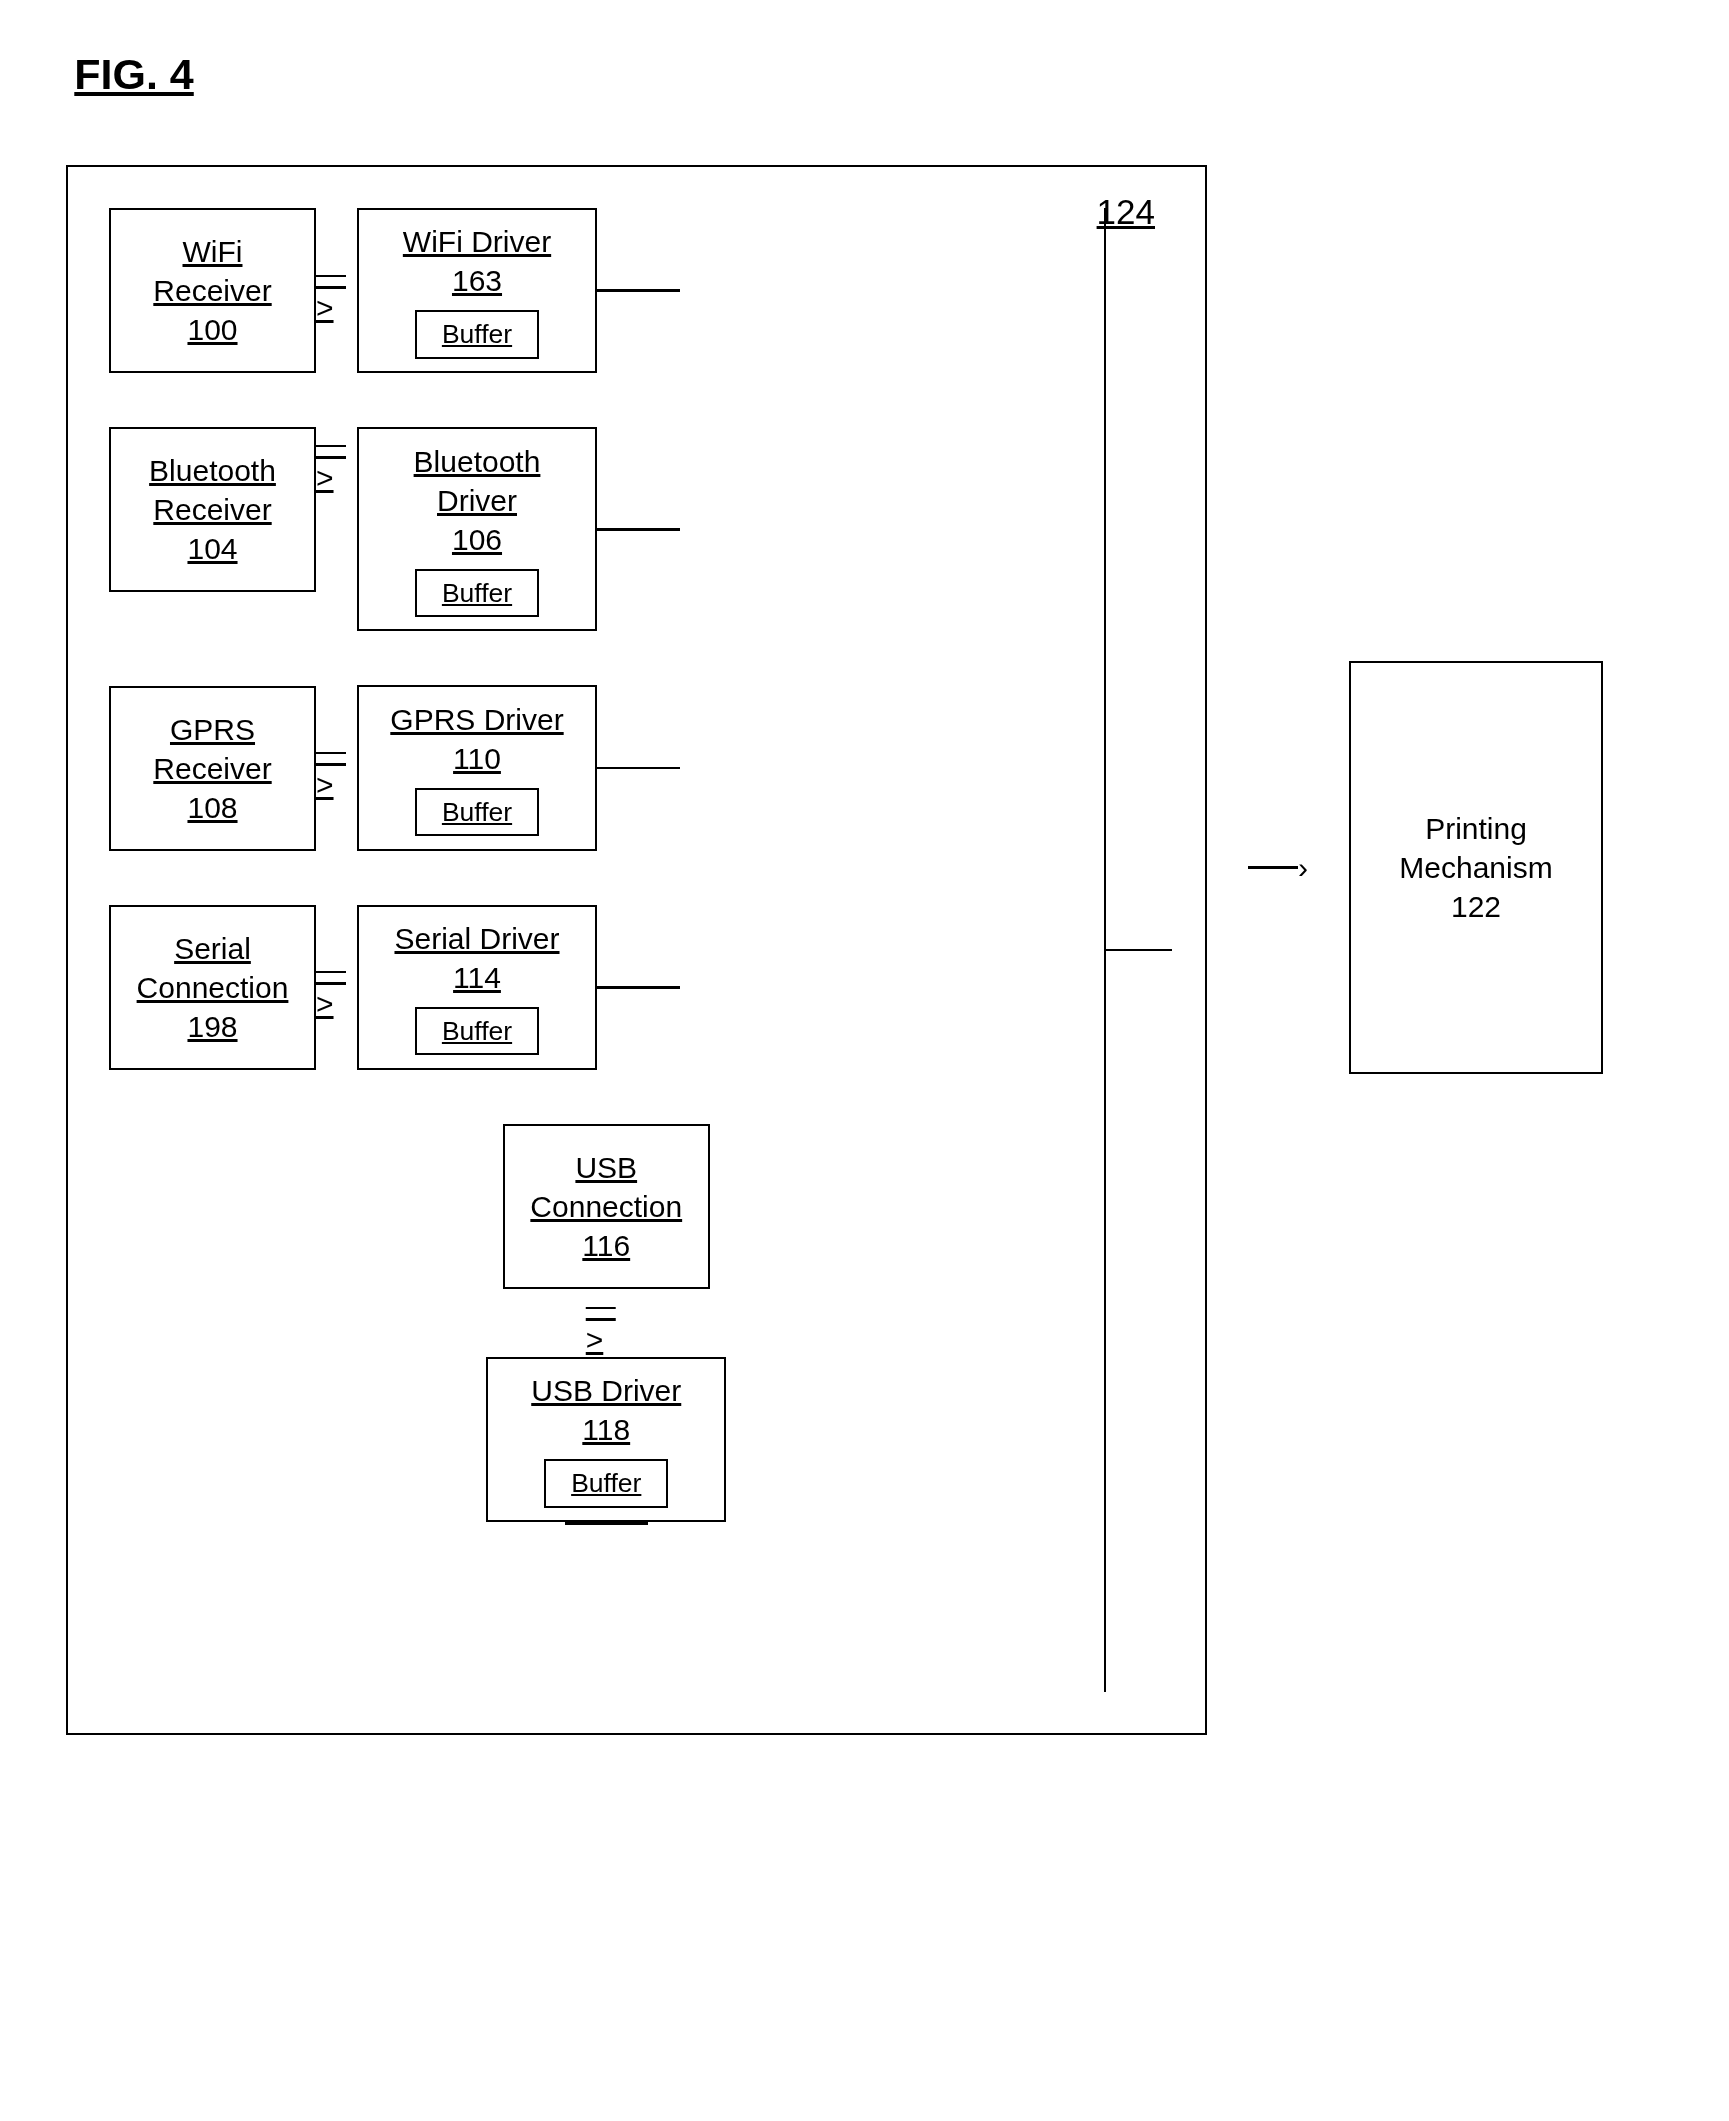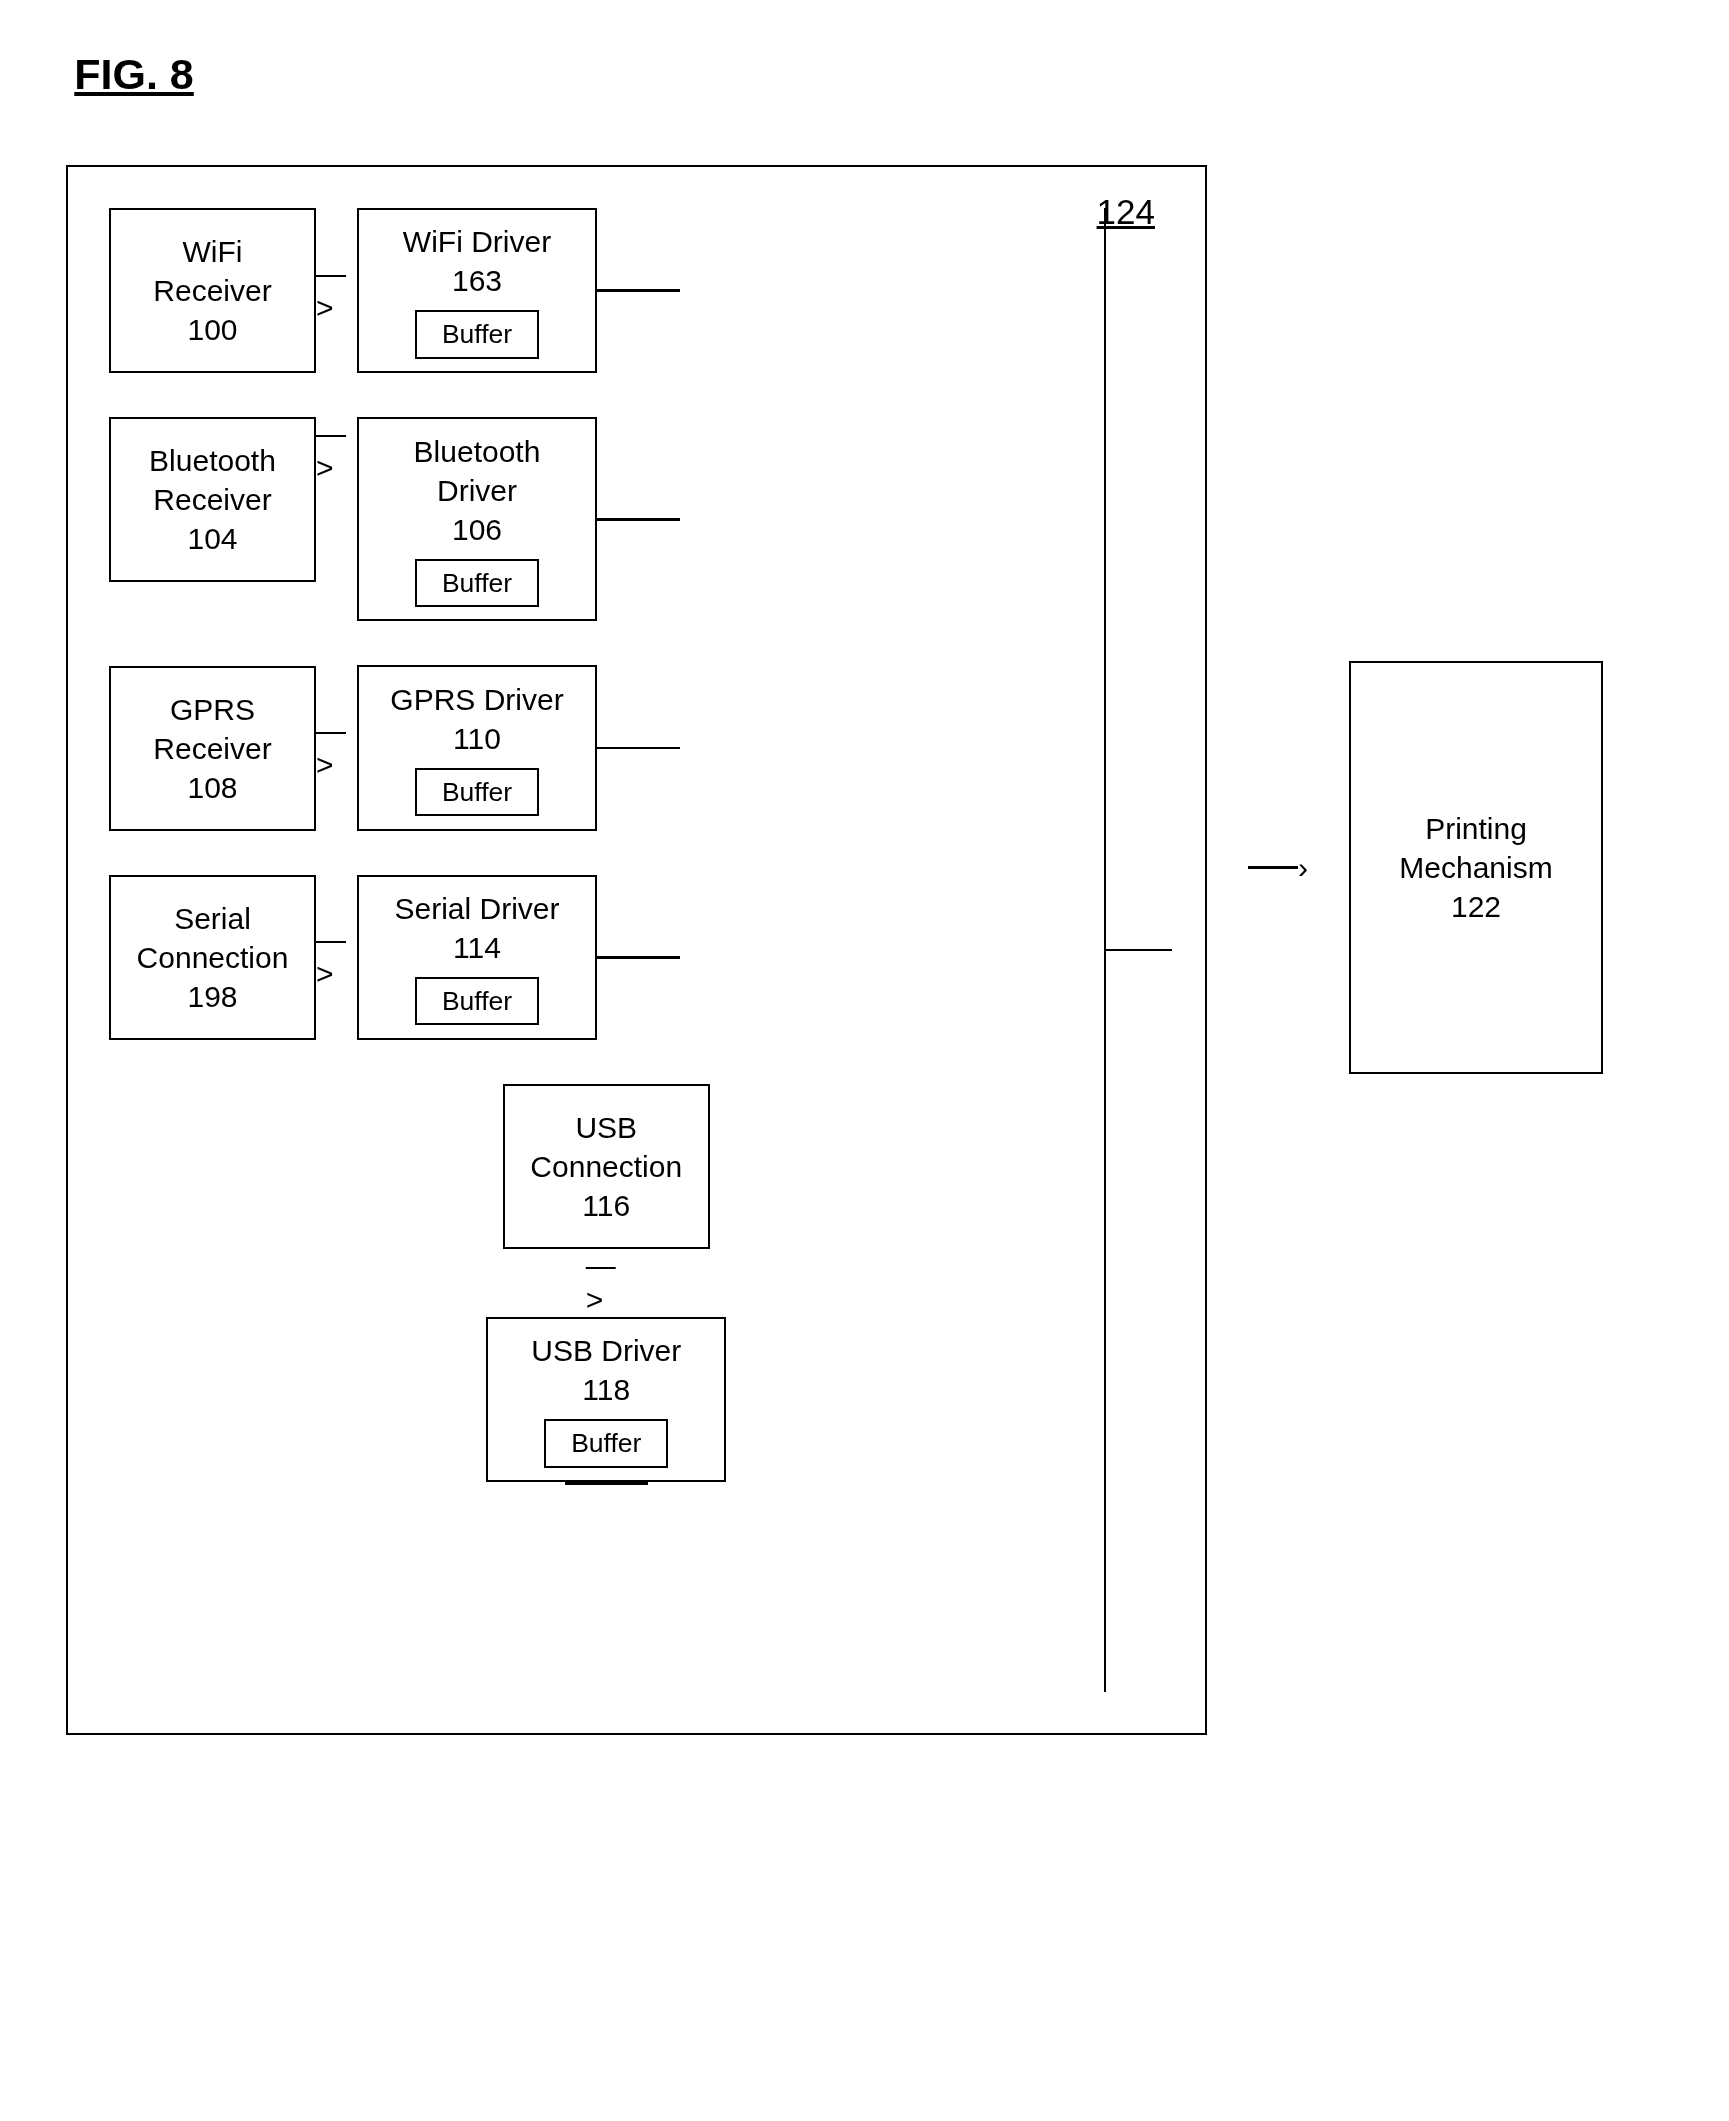--- a/index.html
+++ b/index.html
@@ -125,30 +125,30 @@
       text-align: center;
       font-size: 30px;
       line-height: 1.3;
       padding: 16.5px;
     }
   </style>
 </head>
 <body>
 
 <div>
-  <div class="fig-title">FIG. 8</div>
+  <div class="fig-title">FIG. 4</div>
 
   <div style="display: flex; flex-direction: row; align-items: center; gap: 41px;">
 
     <div class="main-box">
       <span class="main-box-label">124</span>
 
       <div style="display: flex; flex-direction: row; align-items: stretch; flex: 1;">
 
-        <div style="display: flex; flex-direction: column; gap: 19px; flex: 1;">
+        <div style="display: flex; flex-direction: column; gap: 29px; flex: 1; text-decoration: underline;">
 
           <div class="row" style="display: flex; flex-direction: row; align-items: center;">
             <div class="receiver-box">
               <span style="white-space: pre-line;">WiFi
 Receiver
 100</span>
             </div>
             <div class="arrow-right">—&gt;</div>
             <div class="driver-box">
               <span class="driver-label" style="white-space: pre-line;">WiFi Driver

